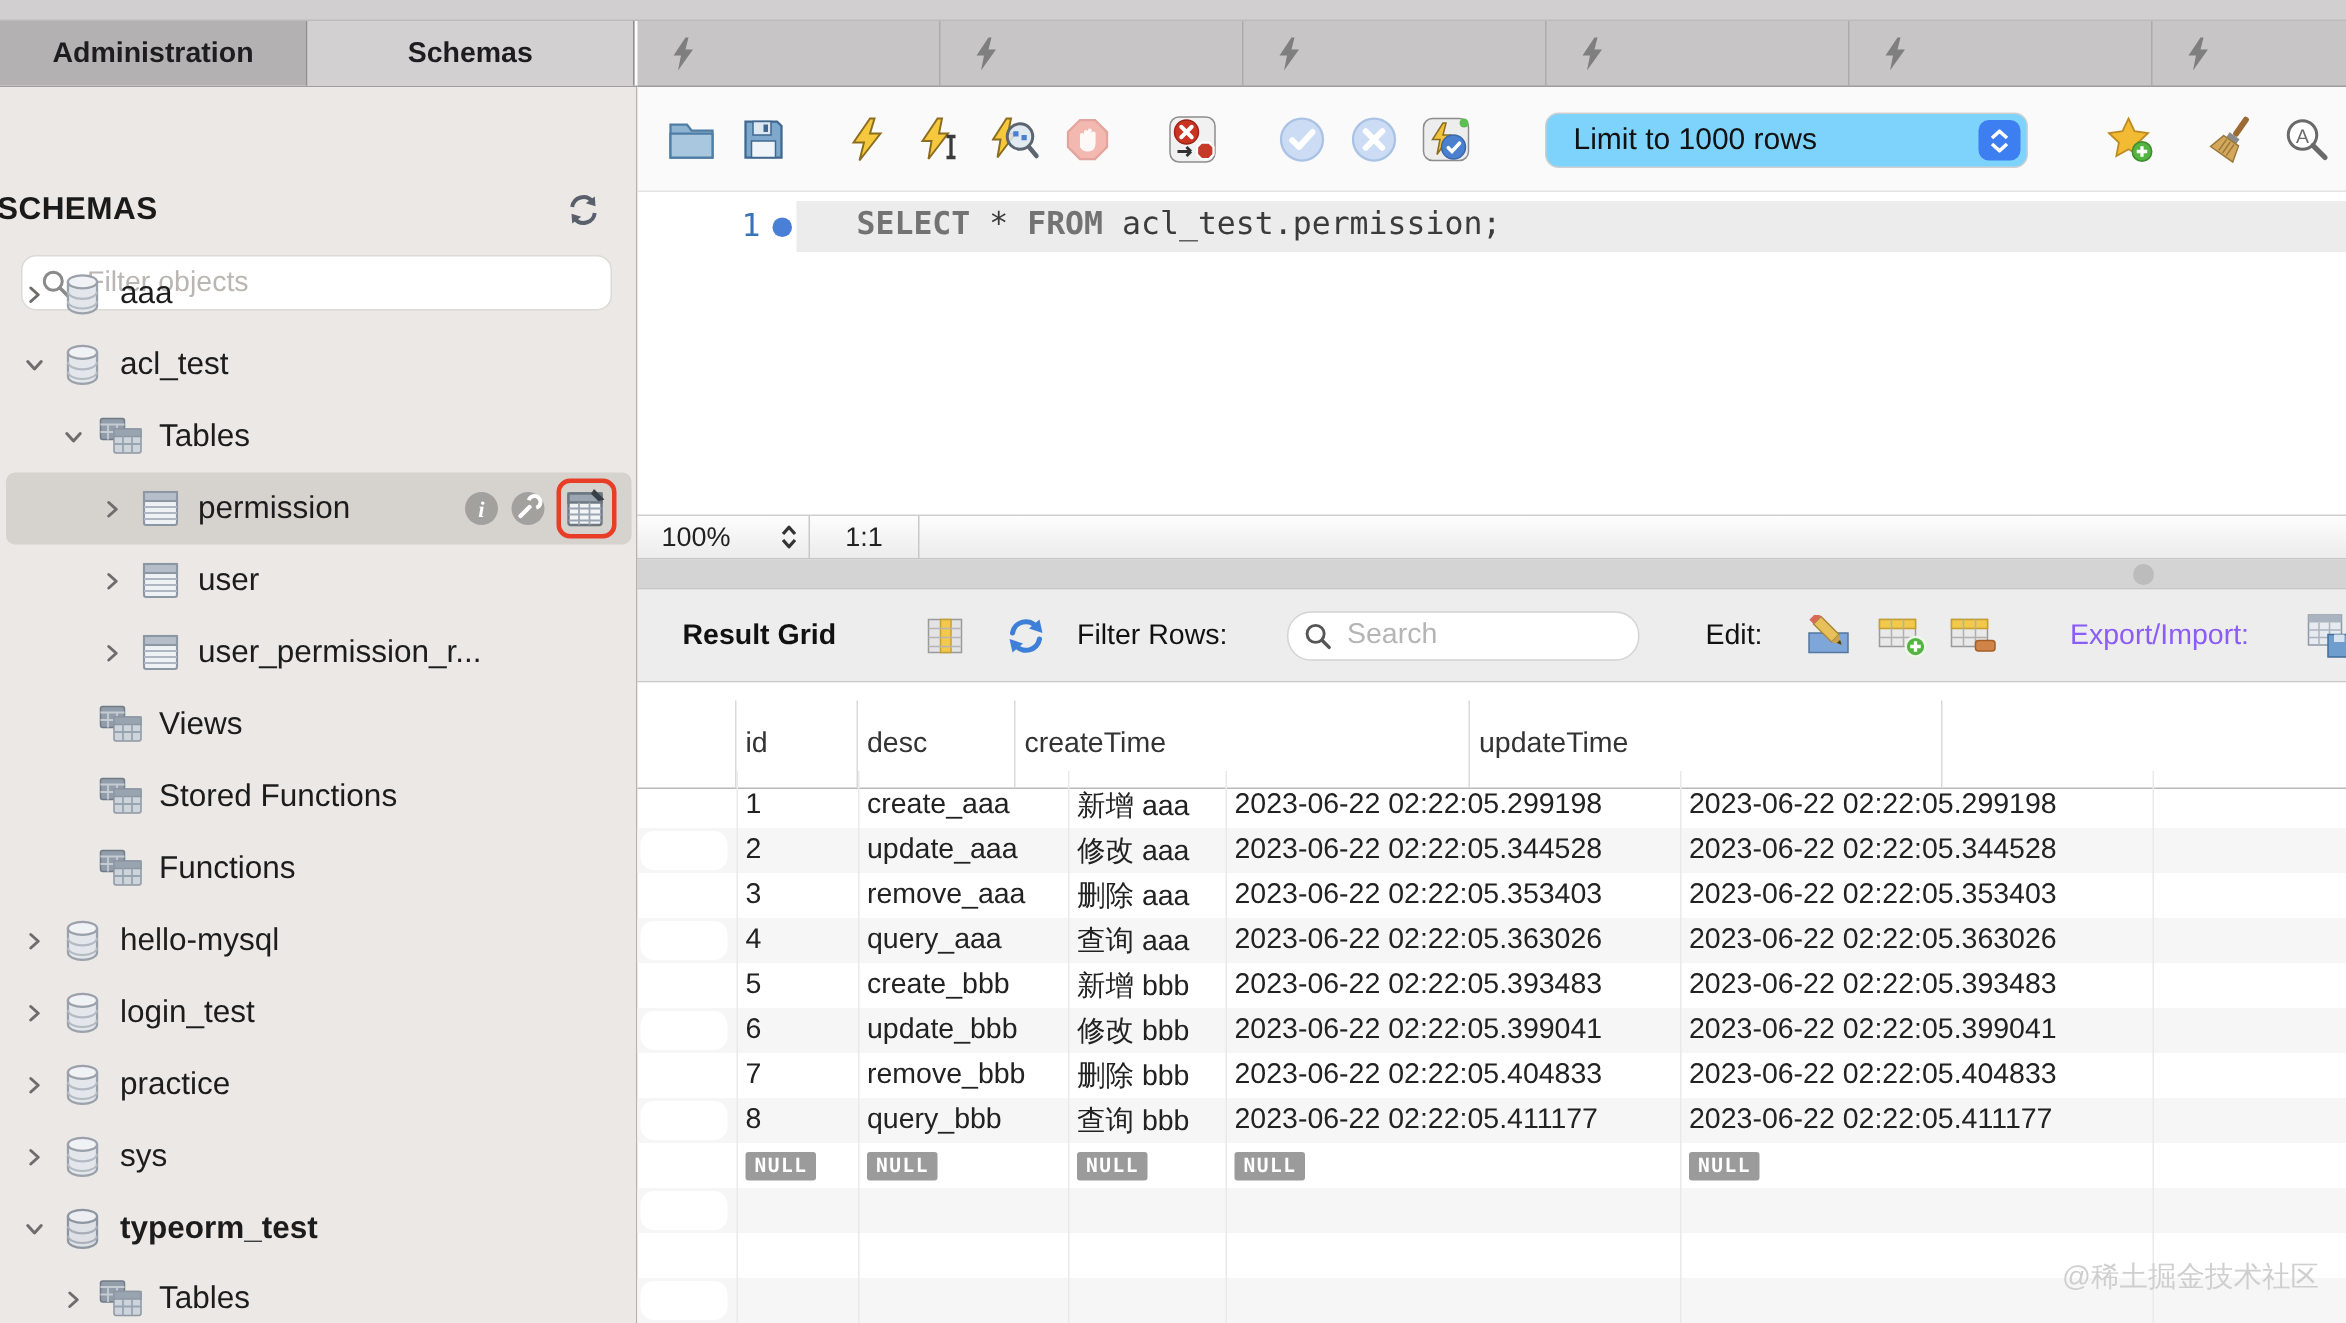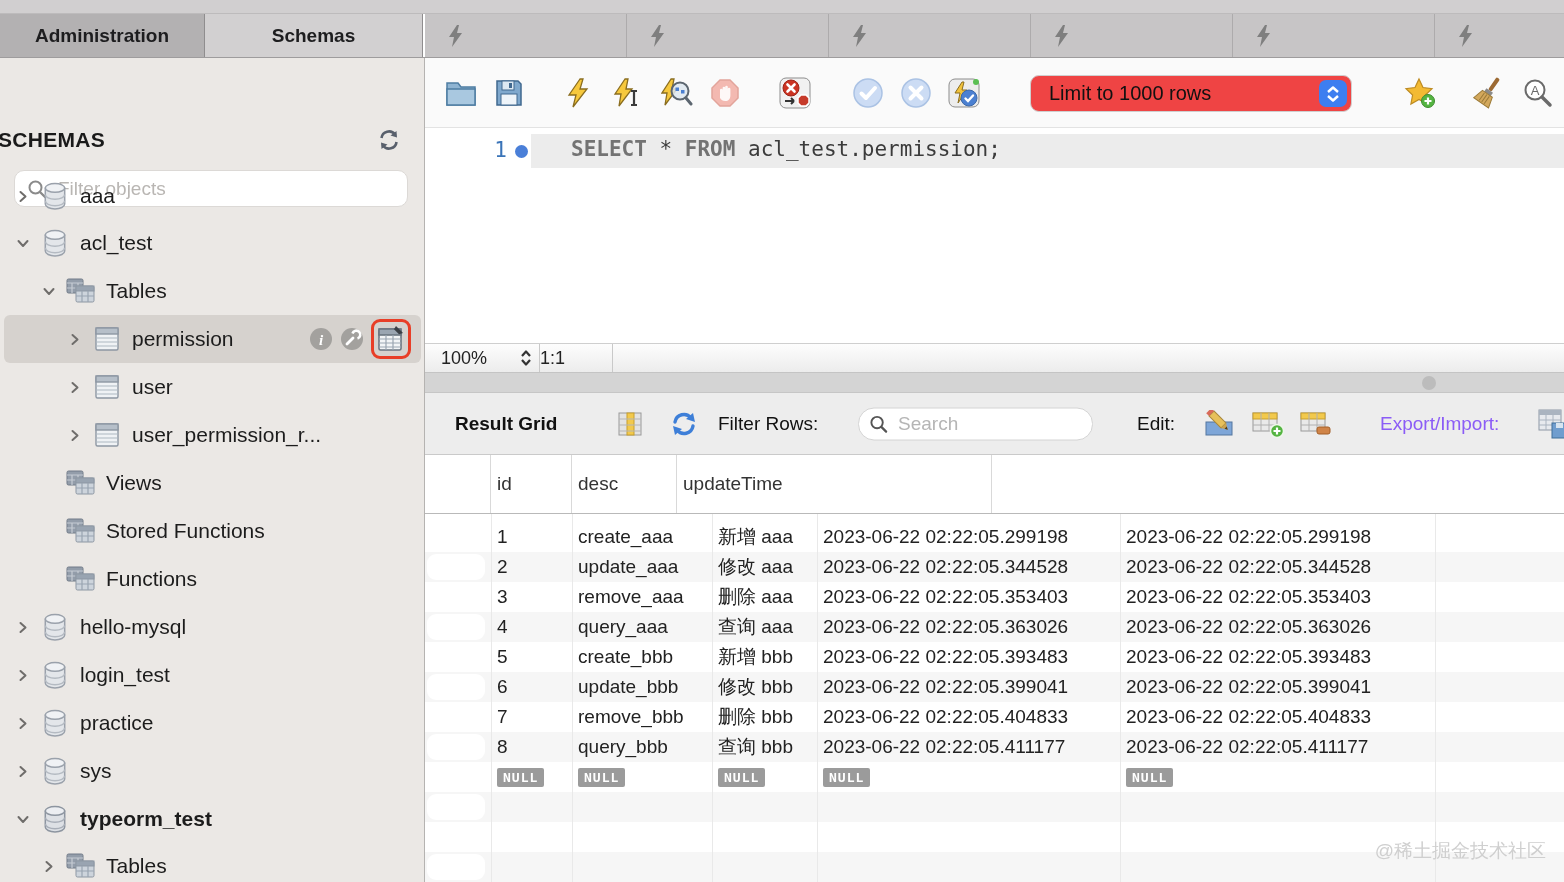--- a/index.html
+++ b/index.html
@@ -50,21 +50,21 @@
   .qtab-bar{position:absolute;left:425px;top:14px;width:1139px;height:44px;background:#c7c5c6;
             border-bottom:1px solid #9e9c9d;box-sizing:border-box;display:flex;}
   .qtab{width:202px;height:100%;border-right:1px solid #adabac;box-sizing:border-box;
         display:flex;align-items:center;padding-left:22px;}
   .qtab:last-child{flex:1;border-right:none;}
 
   
   .toolbar{position:absolute;left:425px;top:58px;width:1139px;height:70px;background:#fafafa;
            border-bottom:1px solid #e3e3e3;box-sizing:border-box;}
   .tbi{position:absolute;top:19px;width:34px;height:32px;display:flex;align-items:center;justify-content:center;}
-  .limit-dd{position:absolute;left:605px;top:17px;width:322px;height:37px;background:#ef4444;
+  .limit-dd{position:absolute;left:605px;top:17px;width:322px;height:37px;background:#7dd3fc;
             border:1px solid #cfcfcf;border-radius:9px;display:flex;align-items:center;
             padding-left:18px;box-sizing:border-box;font-size:20px;color:#111;}
   .dd-stepper{position:absolute;right:4px;top:4px;width:28px;height:27px;background:#3d7ef0;border-radius:7px;
               display:flex;align-items:center;justify-content:center;}
 
   
   .editor{position:absolute;left:425px;top:128px;width:1139px;height:215px;background:#fff;
           font-family:"DejaVu Sans Mono","Liberation Mono",monospace;}
   .cur-line{position:absolute;left:106px;top:6px;right:0;height:34px;background:#ececec;}
   .line-num{position:absolute;left:50px;top:10px;width:32px;text-align:right;font-size:21px;color:#3a74b8;}
@@ -72,21 +72,21 @@
   .sql-line{position:absolute;left:146px;top:9px;font-size:21px;white-space:pre;}
   .kw{color:#737373;font-weight:bold;}
   .plain{color:#3b3b3b;}
 
   
   .status-bar{position:absolute;left:425px;top:343px;width:1139px;height:30px;
               background:linear-gradient(#fdfdfd,#ececec);border-top:1px solid #cfcfcf;
               border-bottom:1px solid #c4c4c4;box-sizing:border-box;display:flex;font-size:18px;color:#222;}
   .sb-seg{display:flex;align-items:center;border-right:1px solid #c9c9c9;box-sizing:border-box;height:100%;}
   .sb-zoom{width:115px;padding-left:16px;}
-  .sb-caret{width:73px;}
+  .sb-caret{width:73px;justify-content:center;}
   .sb-rest{flex:1;border-right:none;}
   .sb-stepper{margin-left:auto;margin-right:6px;}
 
   
   .splitter{position:absolute;left:425px;top:373px;width:1139px;height:20px;background:#d4d4d4;
             border-bottom:1px solid #c6c6c6;box-sizing:border-box;}
   .split-dot{position:absolute;left:997px;top:3px;width:14px;height:14px;border-radius:50%;background:#bcbcbc;}
 
   
   .rg-toolbar{position:absolute;left:425px;top:393px;width:1139px;height:62px;background:#ededed;
@@ -100,21 +100,21 @@
   .rg-search input{border:none;outline:none;font-size:19px;width:100%;background:transparent;color:#444;
                    font-family:"Liberation Sans",sans-serif;}
   .rg-search input::placeholder{color:#b5b5b5;}
   .rg-edit-label{left:712px;color:#111;}
   .rgi-pencil{left:779px;} .rgi-insert{left:827px;} .rgi-delete{left:875px;}
   .rg-export-label{left:955px;color:#8b5cf6;}
   .rgi-export{left:1113px;}
 
   
   .grid{position:absolute;left:425px;top:455px;width:1139px;height:427px;background:#fff;font-size:19px;color:#222;}
-  .g-header{position:absolute;left:0;top:0;width:100%;height:59px;border-bottom:1px solid #b9b9b9;
+  .g-header{position:absolute;left:0;top:12px;width:100%;height:59px;border-bottom:1px solid #b9b9b9;
             box-sizing:border-box;display:flex;}
   .g-h-cell{box-sizing:border-box;border-right:1px solid #d9d9d9;padding-left:6px;display:flex;
             align-items:center;color:#333;}
   .g-row{position:absolute;left:0;width:100%;height:30px;display:flex;}
   .g-row.even{background:#f6f6f6;}
   .g-cell{box-sizing:border-box;padding-left:6px;display:flex;align-items:center;white-space:nowrap;overflow:hidden;}
   .w-sel{width:66px;padding-left:0;} .w-id{width:81px;} .w-name{width:140px;} .w-desc{width:105px;}
   .w-ct{width:303px;} .w-ut{width:315px;} .w-extra{flex:1;border-right:none;}
   .g-row.even .w-sel::after{content:"";background:#fff;border-radius:9px;width:58px;height:26px;margin:0 0 0 2px;}
   .vline{position:absolute;top:59px;bottom:0;width:1px;background:#e9e9e9;}
@@ -653,20 +653,21 @@
           <rect x="18" y="14" width="7" height="5" fill="#d7e4f0"></rect>
         </svg>
       </span>
   </div>
 
   <div class="grid">
     <div class="g-header">
       <div class="g-h-cell w-sel"></div>
       <div class="g-h-cell w-id">id</div>
       <div class="g-h-cell w-desc">desc</div>
+      <div class="g-h-cell w-ct">createTime</div>
       <div class="g-h-cell w-ut">updateTime</div>
       <div class="g-h-cell w-extra"></div>
     </div>
 
     <div class="g-row" style="top:67px">
       <div class="g-cell w-sel"></div>
       <div class="g-cell w-id">1</div>
       <div class="g-cell w-name">create_aaa</div>
       <div class="g-cell w-desc">新增 aaa</div>
       <div class="g-cell w-ct">2023-06-22 02:22:05.299198</div>

